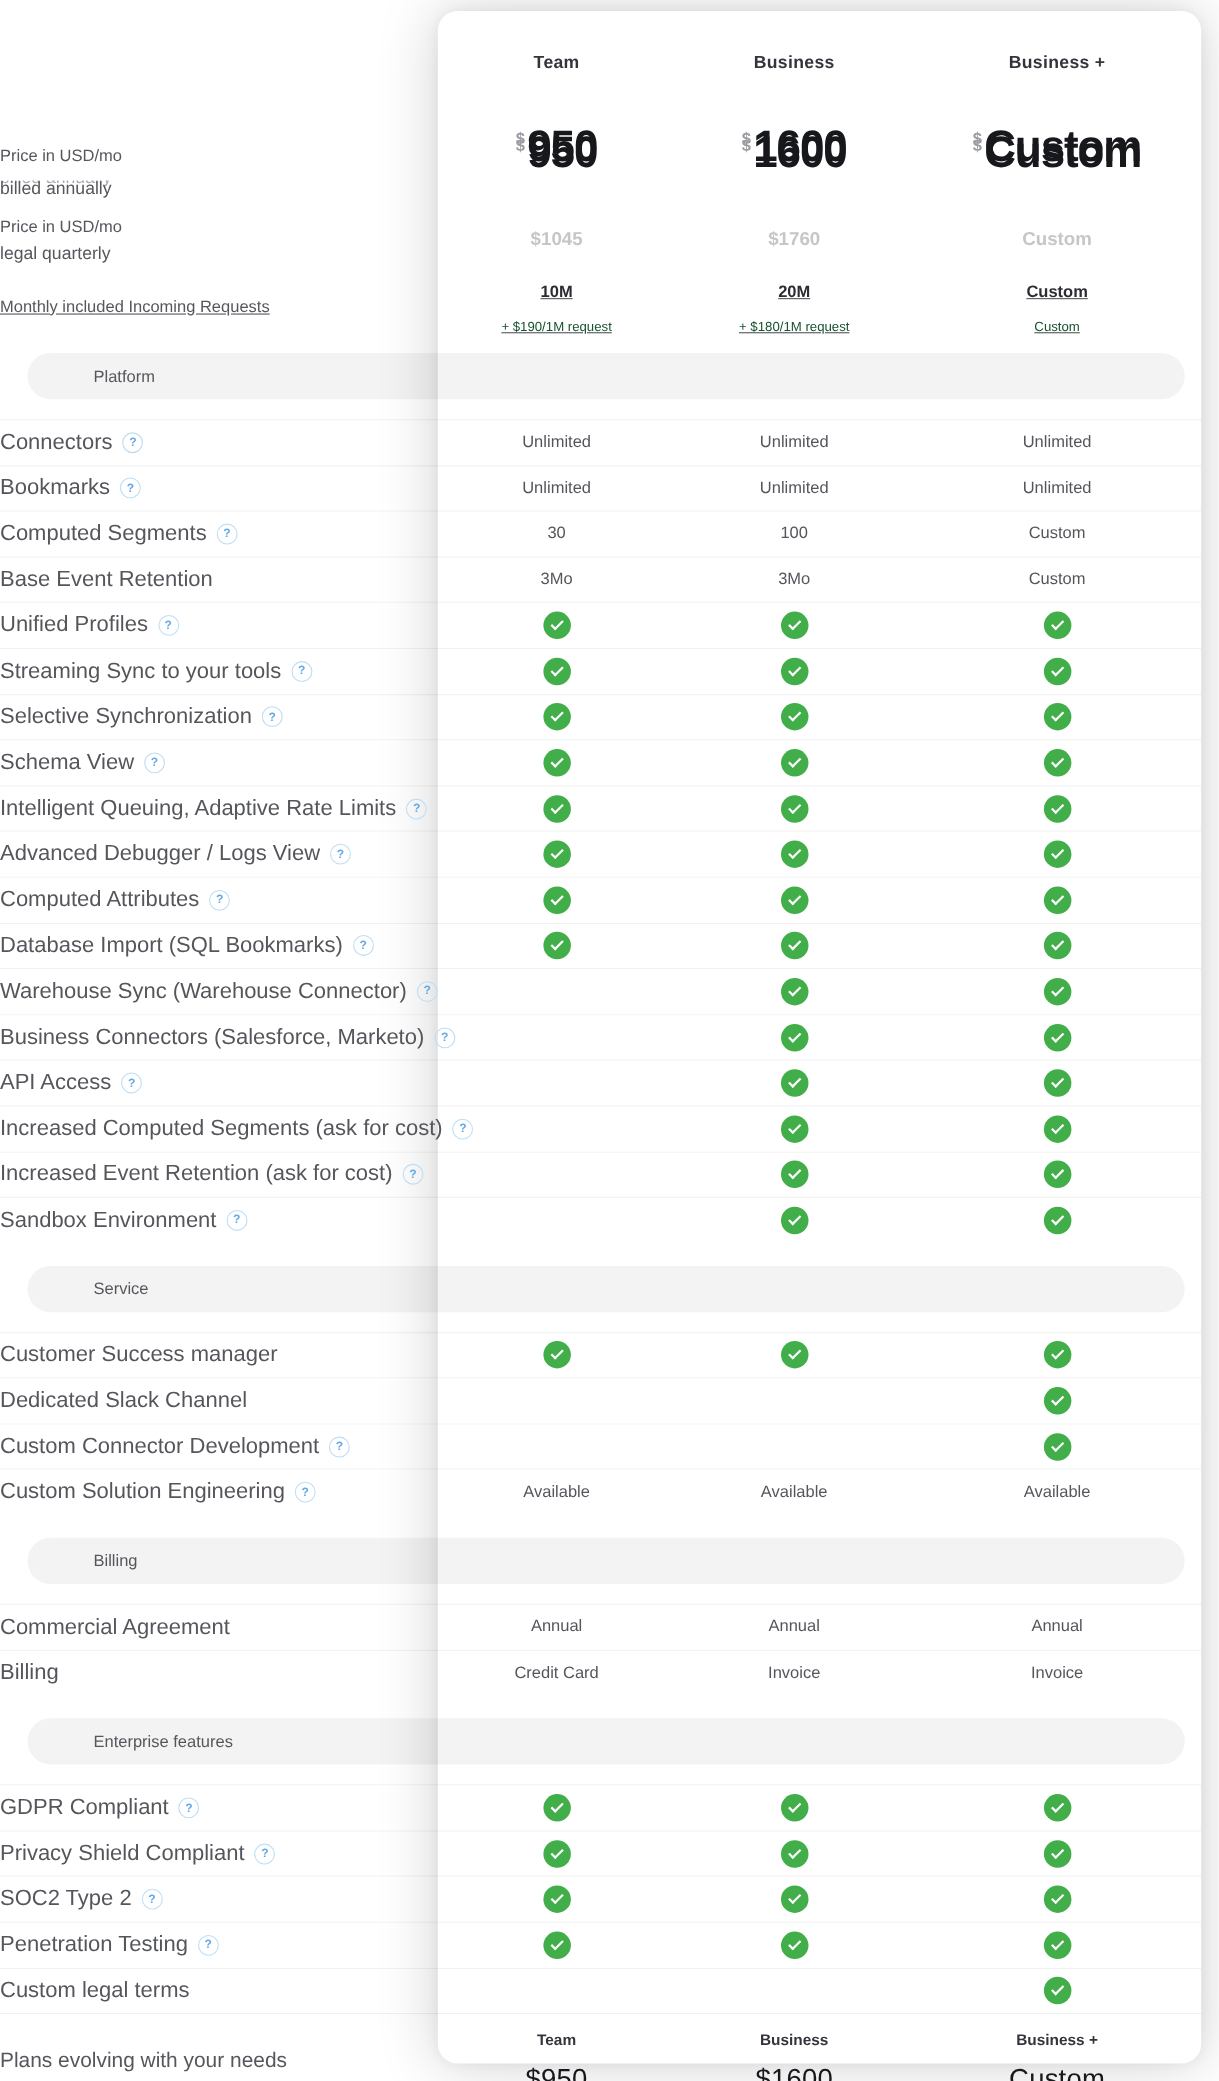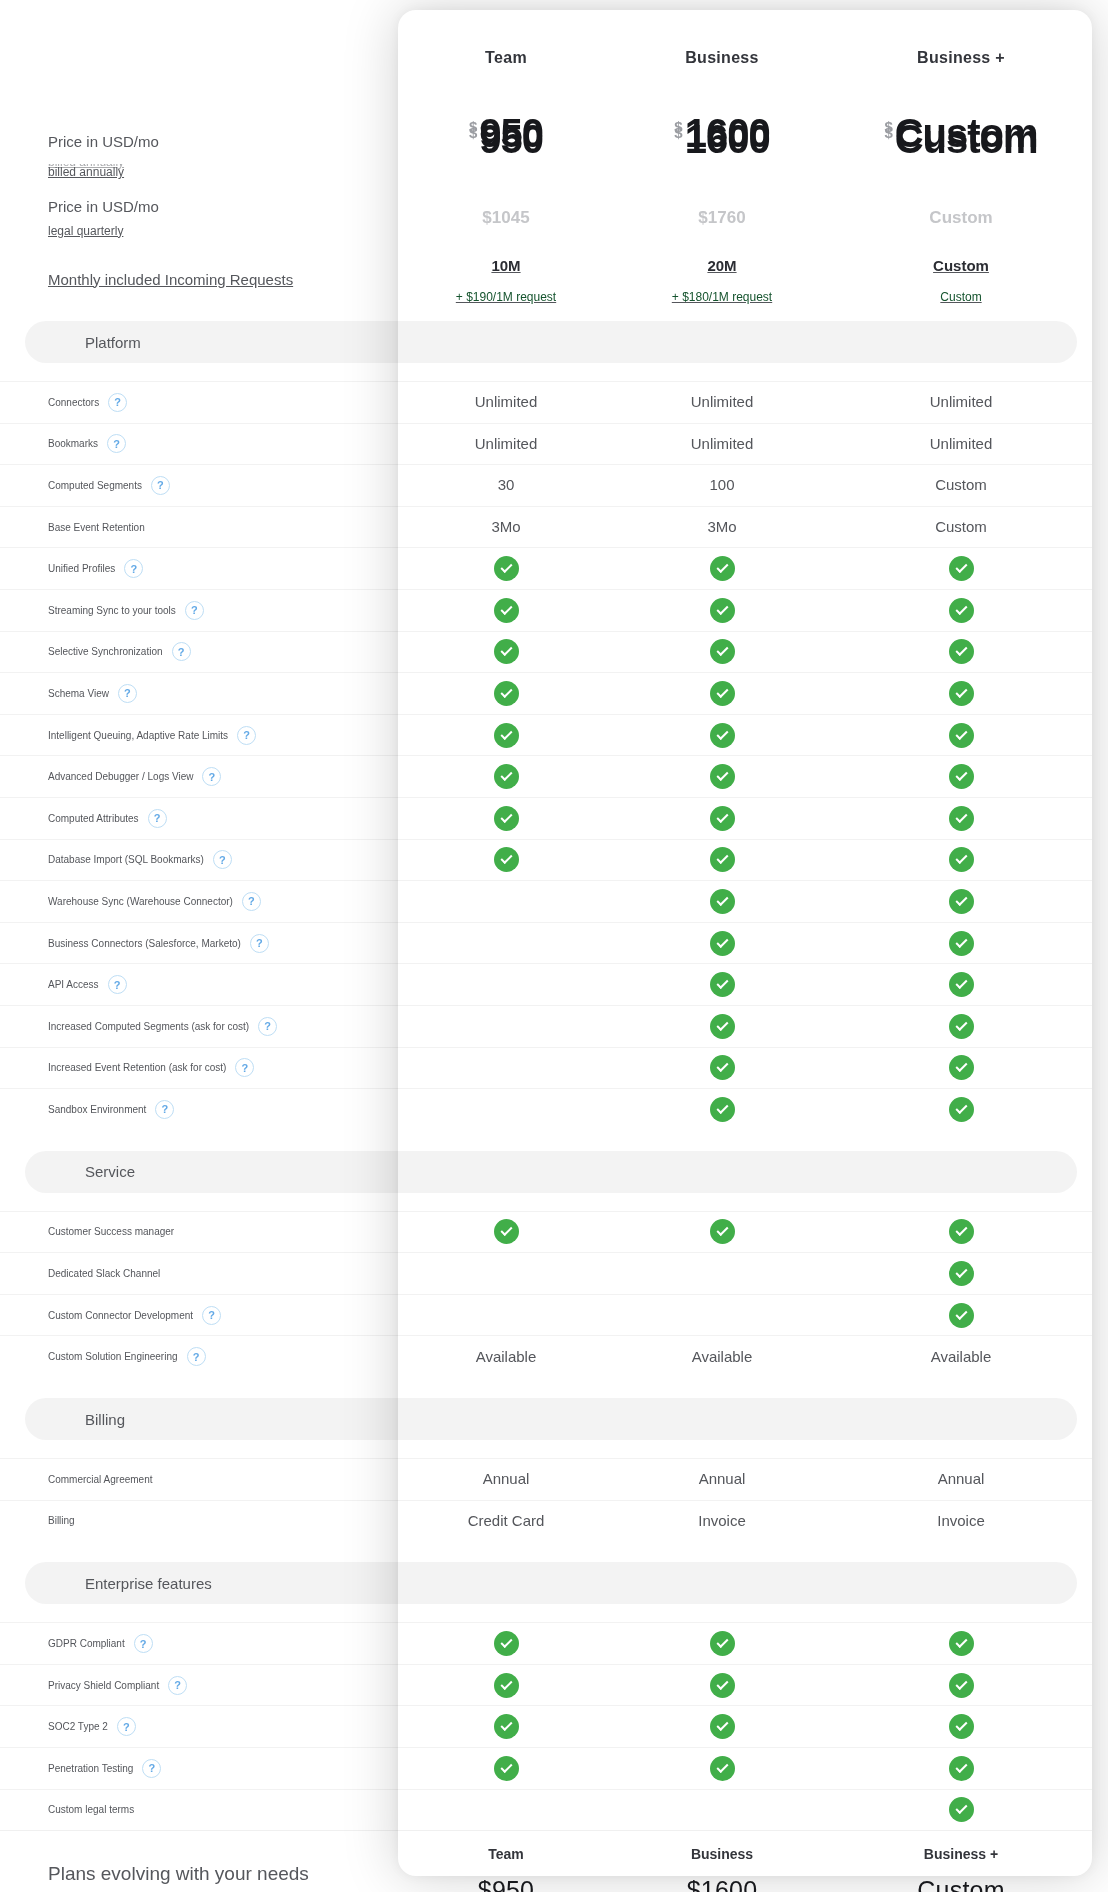--- a/index.html
+++ b/index.html
@@ -14,31 +14,31 @@
   }
   .card{
     position:absolute;left:398px;top:10px;width:694px;height:1866px;
     background:#ffffff;border-radius:18px;
     box-shadow:0 0 55px rgba(0,0,0,0.18), 0 0 12px rgba(0,0,0,0.05);
     z-index:1;
   }
   .content{position:absolute;left:0;top:10px;width:1092px;z-index:2;}
   .row{display:grid;grid-template-columns:398px 216px 216px 262px;align-items:center;}
   .cell{min-width:0;}
-  .label-cell{padding-left:48px;display:flex;align-items:center;}
+  .label-cell{display:flex;align-items:center;}
   .value-cell{text-align:center;}
   
   .row-header{height:90px;padding-top:6px;box-sizing:border-box;}
   .plan-name{font-size:16px;font-weight:700;color:#33353b;letter-spacing:.3px;}
   
   .row-priceA{height:88px;}
   .row-priceA .label-cell{flex-direction:column;align-items:flex-start;justify-content:center;padding-top:24px;box-sizing:border-box;}
   .toplabel{font-size:15px;color:#55575c;line-height:20px;}
   .sub-wrap{position:relative;height:16px;overflow:hidden;margin-top:12px;align-self:stretch;}
-  .sublabel{font-size:12px;color:#55575c;line-height:16px;display:block;text-decoration:underline;}
+  .sublabel{font-size:16px;color:#55575c;line-height:16px;display:block;}
   .sublabel.ghost{position:absolute;left:0;top:-10px;opacity:.5;}
   .row-priceA .value-cell{padding-bottom:10px;}
   .big-price{position:relative;display:inline-flex;align-items:flex-start;}
   .big-price .layer{display:inline-flex;align-items:flex-start;white-space:nowrap;}
   .big-price .layer.ghost{position:absolute;left:0;top:-6px;}
   .big-cur{font-size:15px;font-weight:700;color:#9b9da2;margin:6px 2px 0 0;line-height:1;}
   .big-amt{font-size:40px;font-weight:700;color:#17181c;line-height:1;letter-spacing:-1px;}
   .row-priceB{height:60px;}
   .row-priceB .label-cell{flex-direction:column;align-items:flex-start;justify-content:center;}
   .row-priceB .toplabel{line-height:18px;}
@@ -54,21 +54,21 @@
     margin:21px 0 18px 25px;width:1052px;height:42px;border-radius:21px;
     background:rgba(30,30,35,0.055);
     display:flex;align-items:center;box-sizing:border-box;padding-left:60px;
   }
   #sections .section-pill:first-child{margin-top:0;align-items:center;}
   .section-title{font-size:15px;color:#55575c;}
   
   .rows{border-top:1px solid rgba(0,0,0,0.05);}
   .feature-row{height:40.6px;}
   .rows .feature-row:not(:last-child){border-bottom:1px solid rgba(0,0,0,0.05);}
-  .feature-label{font-size:10px;color:#54565b;white-space:nowrap;}
+  .feature-label{font-size:20px;color:#54565b;white-space:nowrap;}
   .value-text{font-size:15px;color:#54565b;}
   .help{
     display:inline-flex;align-items:center;justify-content:center;
     width:17px;height:17px;border-radius:50%;
     border:1px solid #bedef5;color:#63a9e6;
     font-size:11px;font-weight:700;margin-left:9px;flex:none;cursor:pointer;
   }
   .check{width:25px;height:25px;border-radius:50%;background:#41ae49;display:inline-block;position:relative;vertical-align:middle;}
   .check::after{
     content:"";position:absolute;left:7px;top:8px;width:9px;height:4px;

